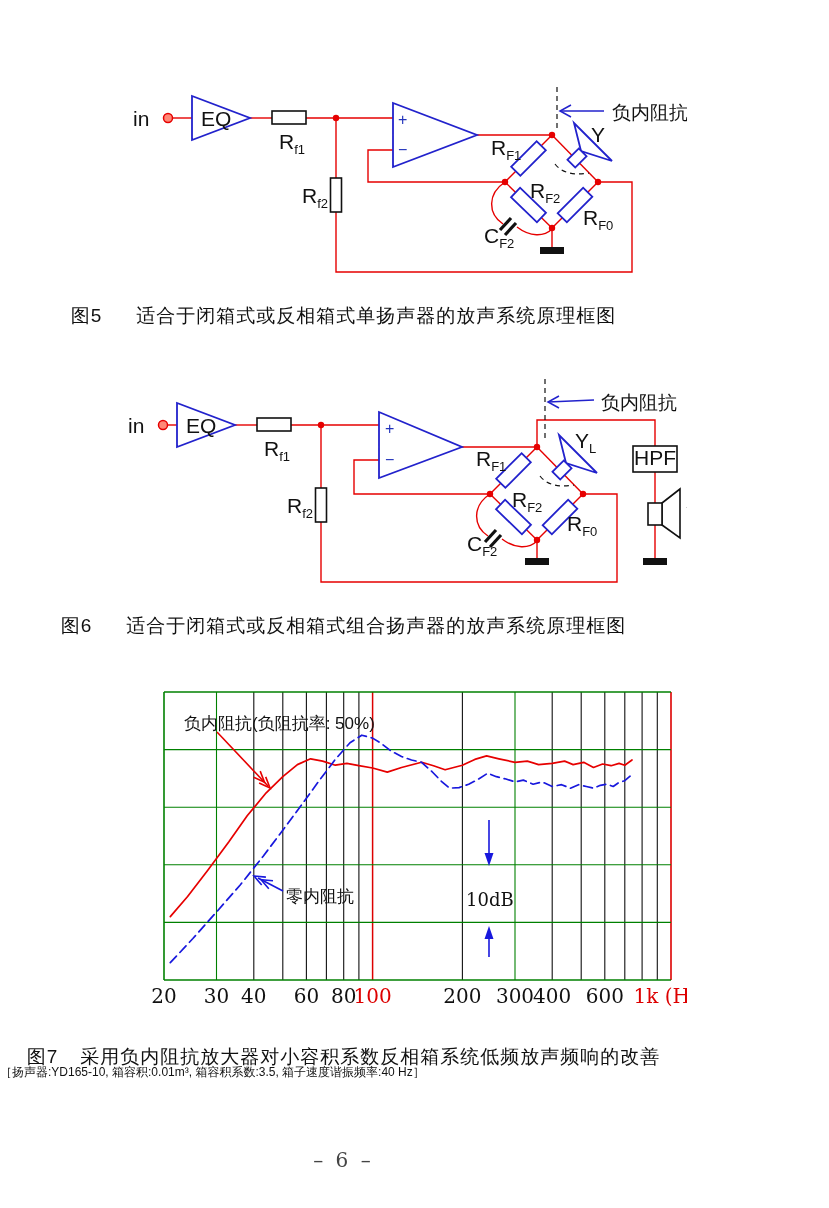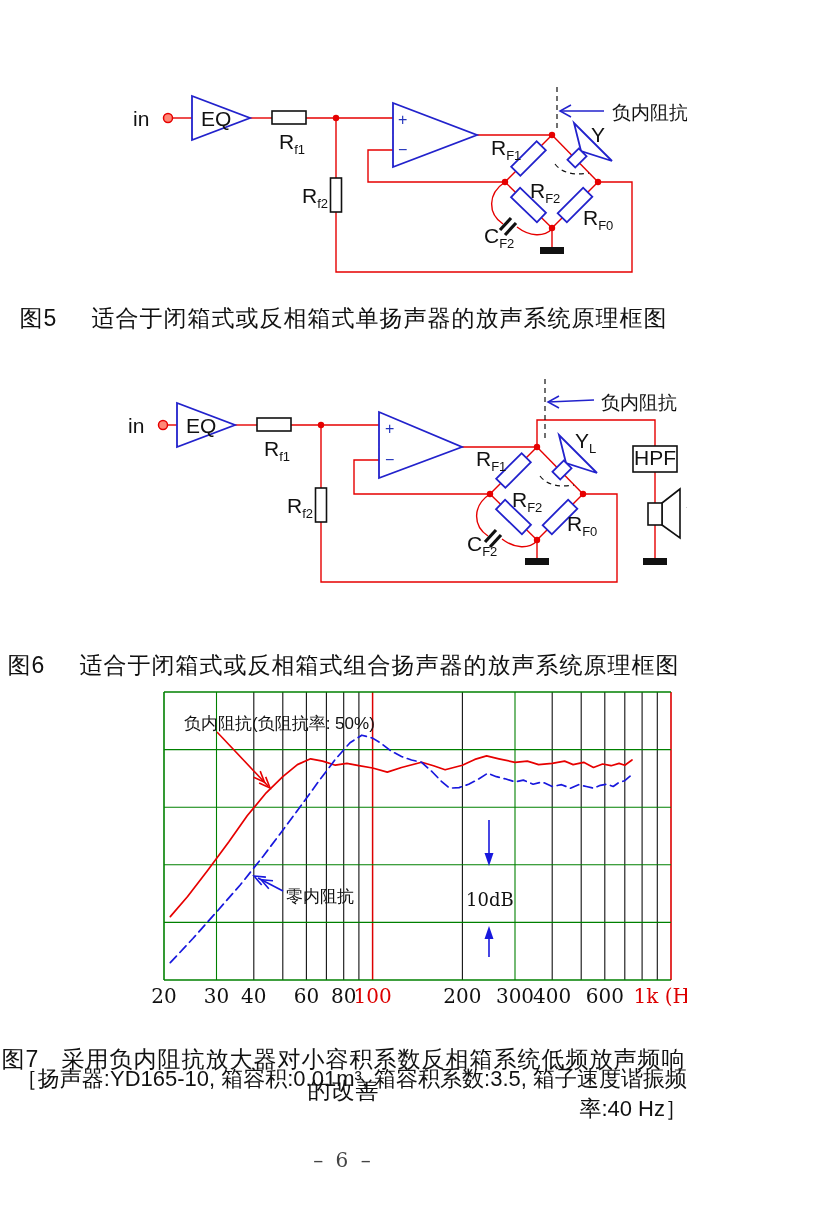--- a/index.html
+++ b/index.html
@@ -15,24 +15,24 @@
   .node{fill:#e60000;stroke:none;}
   .lbl{font-family:"Liberation Sans",sans-serif;font-size:21px;fill:#111;}
   .sub{font-size:13px;}
   .pm{font-family:"Liberation Sans",sans-serif;font-size:16px;fill:#2233bb;}
   .cjk{font-family:"Liberation Sans",sans-serif;font-size:19px;fill:#111;}
   .ann{stroke:#2222cc;stroke-width:1.5;fill:none;}
   
   .chart-cjk{font-family:"Liberation Sans",sans-serif;font-size:17px;fill:#111;}
   .serif{font-family:"DejaVu Serif",serif;}
   
-  .cap{position:absolute;width:100%;text-align:center;font-size:23px;color:#111;letter-spacing:1px;}
+  .cap{position:absolute;width:100%;text-align:center;font-size:19px;color:#111;letter-spacing:1px;}
   .cap .gap{display:inline-block;width:34px;}
   .cap .gap-sm{display:inline-block;width:22px;}
-  .note{position:absolute;width:100%;text-align:right;font-size:22px;color:#111;letter-spacing:0px;}
+  .note{position:absolute;width:100%;text-align:left;font-size:12px;color:#111;letter-spacing:0px;}
   .pageno{position:absolute;width:100%;text-align:center;font-family:"DejaVu Serif",serif;
           font-size:20px;color:#444;letter-spacing:3px;}
 </style>
 </head>
 <body>
 
 <div class="page">
 
   <svg style="top:85px;" width="829" height="200" viewBox="0 85 829 200">
     <g>
@@ -190,21 +190,21 @@
     <text class="lbl" x="655" y="465" text-anchor="middle" font-size="19">HPF</text>
     <text class="lbl" x="575" y="448"><tspan>Y</tspan><tspan class="sub" dy="5">L</tspan></text>
     <text class="lbl" x="686" y="521"><tspan>Y</tspan><tspan class="sub" dy="5">H</tspan></text>
     <g>
       <polyline class="ann" points="559,396 548,402 559,408"></polyline>
       <line class="ann" x1="548" y1="402" x2="594" y2="400"></line>
     </g>
     <text class="cjk" x="601" y="409">负内阻抗</text>
   </svg>
 
-  <div class="cap" style="top:613px;margin-top:37px;">
+  <div class="cap" style="top:613px;">
     <span>图6</span><span class="gap"></span><span>适合于闭箱式或反相箱式组合扬声器的放声系统原理框图</span>
   </div>
 
   <svg style="top:680px;" width="829" height="340" viewBox="0 680 829 340">
     <g>
         <line x1="164.0" y1="692" x2="164.0" y2="980" stroke="#008000" stroke-width="1.6"></line>
         <line x1="216.5" y1="692" x2="216.5" y2="980" stroke="#008000" stroke-width="1.1"></line>
         <line x1="253.8" y1="692" x2="253.8" y2="980" stroke="#111111" stroke-width="1.1"></line>
         <line x1="282.8" y1="692" x2="282.8" y2="980" stroke="#111111" stroke-width="1.1"></line>
         <line x1="306.4" y1="692" x2="306.4" y2="980" stroke="#111111" stroke-width="1.1"></line>

